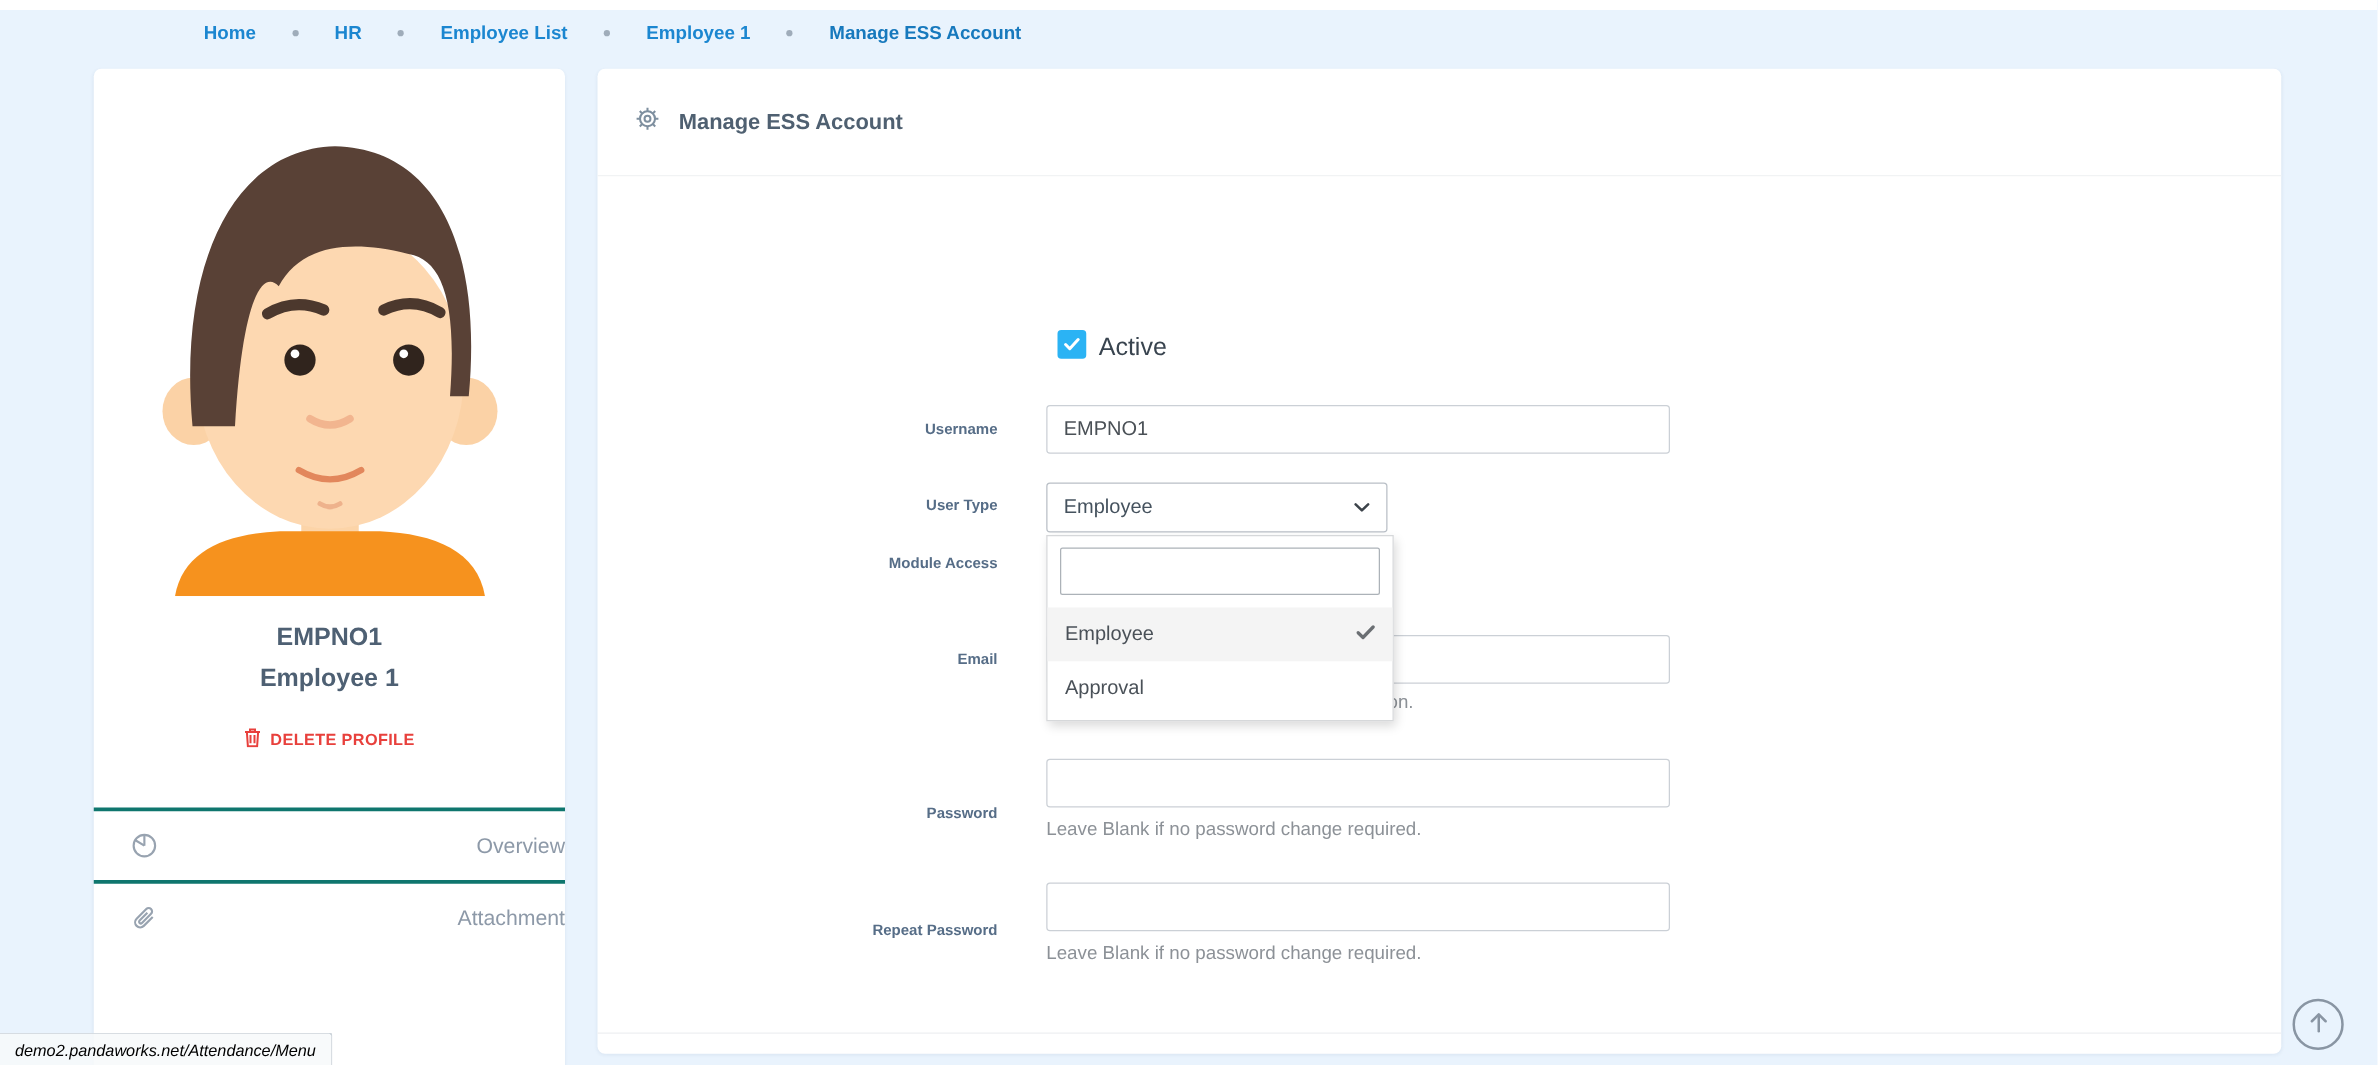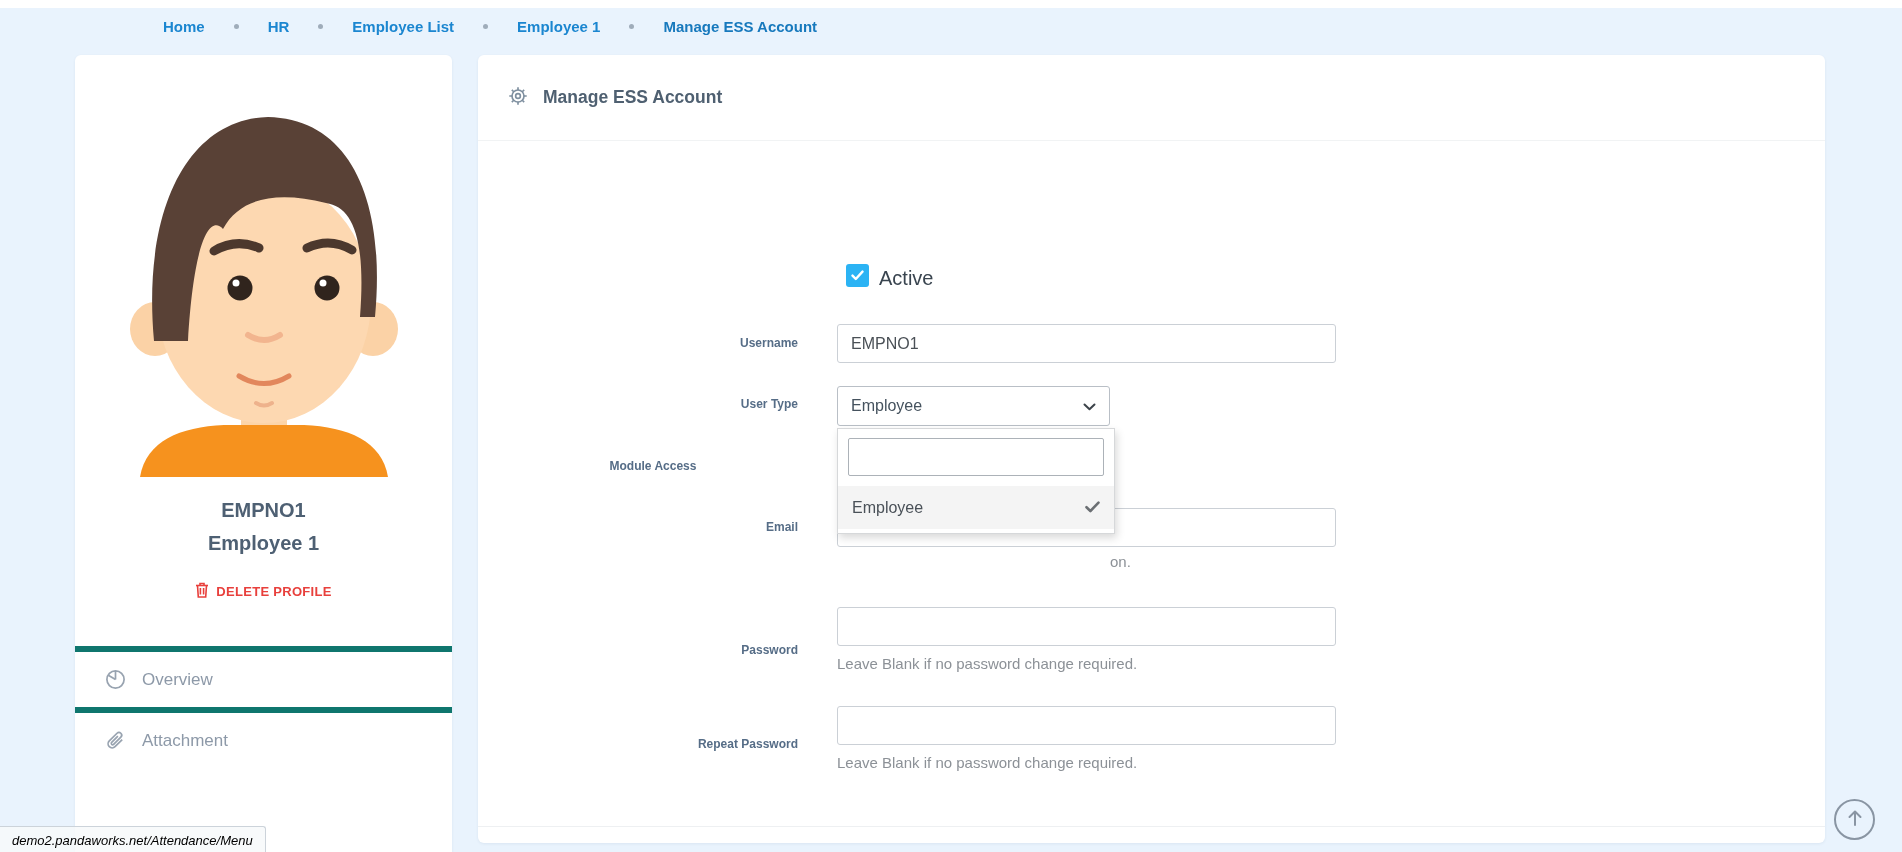--- a/index.html
+++ b/index.html
@@ -25,21 +25,21 @@
   
   .avatar-wrap{width:272px;height:388px;margin:34px auto 0;overflow:hidden;}
   .emp-id,.emp-name{text-align:center;font-size:20px;font-weight:700;color:#4e6073;}
   .emp-id{margin-top:22px;}
   .emp-name{margin-top:10px;}
   .delete-profile{display:flex;align-items:center;justify-content:flex-start;gap:7px;margin:26px auto 0;
     background:none;border:none;cursor:pointer;color:#e8403c;font-family:"Liberation Sans",sans-serif;
     font-size:13px;font-weight:700;letter-spacing:.3px;}
   .side-menu{margin-top:44px;}
   .side-item{height:55px;display:flex;align-items:center;gap:16px;padding-left:30px;
-    border-top:6px solid #0f766e;color:#8d99a8;font-size:17px;cursor:pointer;}
+    border-top:3px solid #0f766e;color:#8d99a8;font-size:17px;cursor:pointer;justify-content:space-between;}
   .side-item .mi{flex:0 0 auto;display:flex;}
 
   
   .card-header{height:85px;display:flex;align-items:center;padding-left:30px;border-bottom:1px solid #f1f3f4;}
   .card-title{font-size:17.5px;font-weight:700;color:#4f6071;margin-left:15px;}
   .form{position:relative;height:703px;}
 
   .flabel{position:absolute;left:30px;width:290px;text-align:right;
     font-size:12px;font-weight:700;color:#566d87;}
   .tinput{position:absolute;left:359px;width:499px;height:39px;border:1px solid #cbd0d6;border-radius:3px;
@@ -188,38 +188,41 @@
     <label class="flabel" style="top:256px;">User Type</label>
     <div class="selectbox">
       <span class="sel-text">Employee</span>
       <span>
         <svg width="13" height="8" viewBox="0 0 13 8" fill="none" stroke="#3c434a" stroke-width="2" stroke-linecap="round" stroke-linejoin="round">
             <path d="M1.5,1.5 L6.5,6.3 L11.5,1.5"></path>
           </svg>
       </span>
     </div>
 
-    <label class="flabel" style="top:318px;text-align:center;">Module Access</label>
+    <label class="flabel" style="top:302px;">Module Access</label>
 
     <label class="flabel" style="top:379px;">Email</label>
     <input class="tinput" style="top: 367px; z-index: 1;" type="text" value="">
     <div class="hint" style="left:632px;top:412px;">on.</div>
 
     <div class="ddpanel">
       <input class="ddsearch" type="text" value="" style="">
       <div class="ddlist">
         <div class="ddopt selected">
           <span>Employee</span>
           <span class="spacer"></span>
           <span>
             <svg width="15" height="12" viewBox="0 0 15 12" fill="none" stroke="#6b6f73" stroke-width="2.6" stroke-linecap="round" stroke-linejoin="round">
                 <path d="M1.5,6.2 L5.4,10 L13.5,1.6"></path>
               </svg>
           </span>
         </div>
+        <div class="ddopt">
+          <span>Approval</span>
+        </div>
       </div>
     </div>
 
     <label class="flabel" style="top:502px;">Password</label>
     <input class="tinput" style="top: 466px;" type="password" value="">
     <div class="hint" style="left:359px;top:514px;">Leave Blank if no password change required.</div>
 
     <label class="flabel" style="top:596px;">Repeat Password</label>
     <input class="tinput" style="top: 565px;" type="password" value="">
     <div class="hint" style="left:359px;top:613px;">Leave Blank if no password change required.</div>

